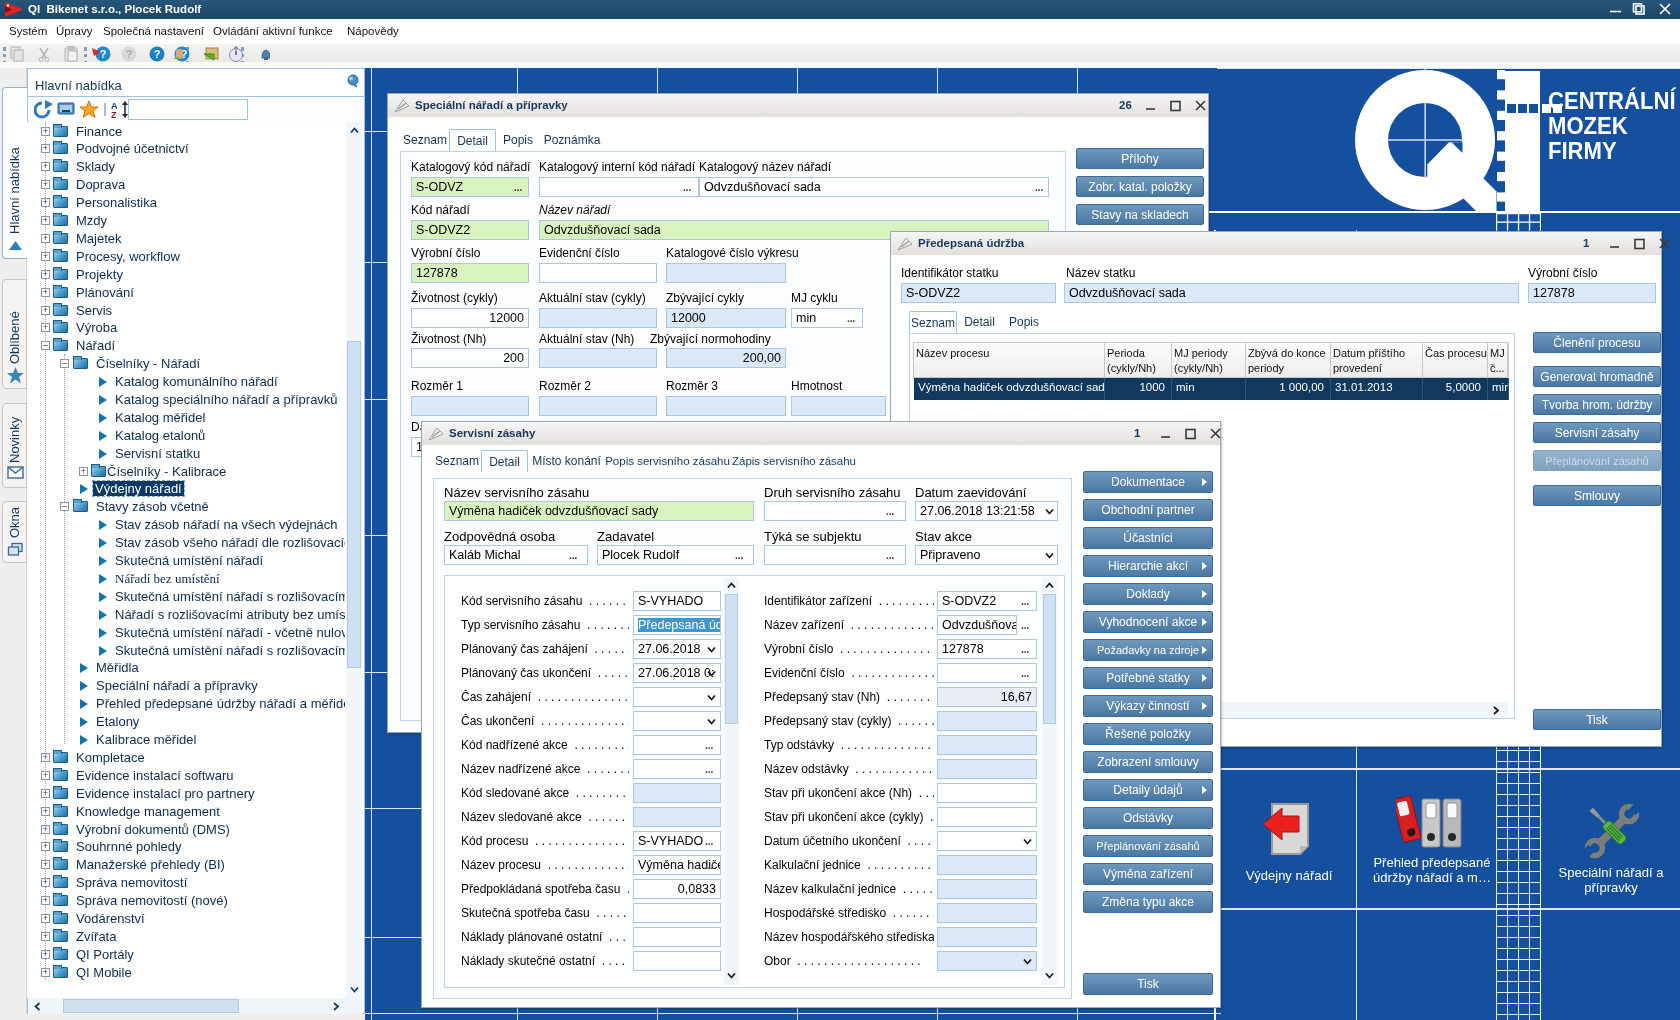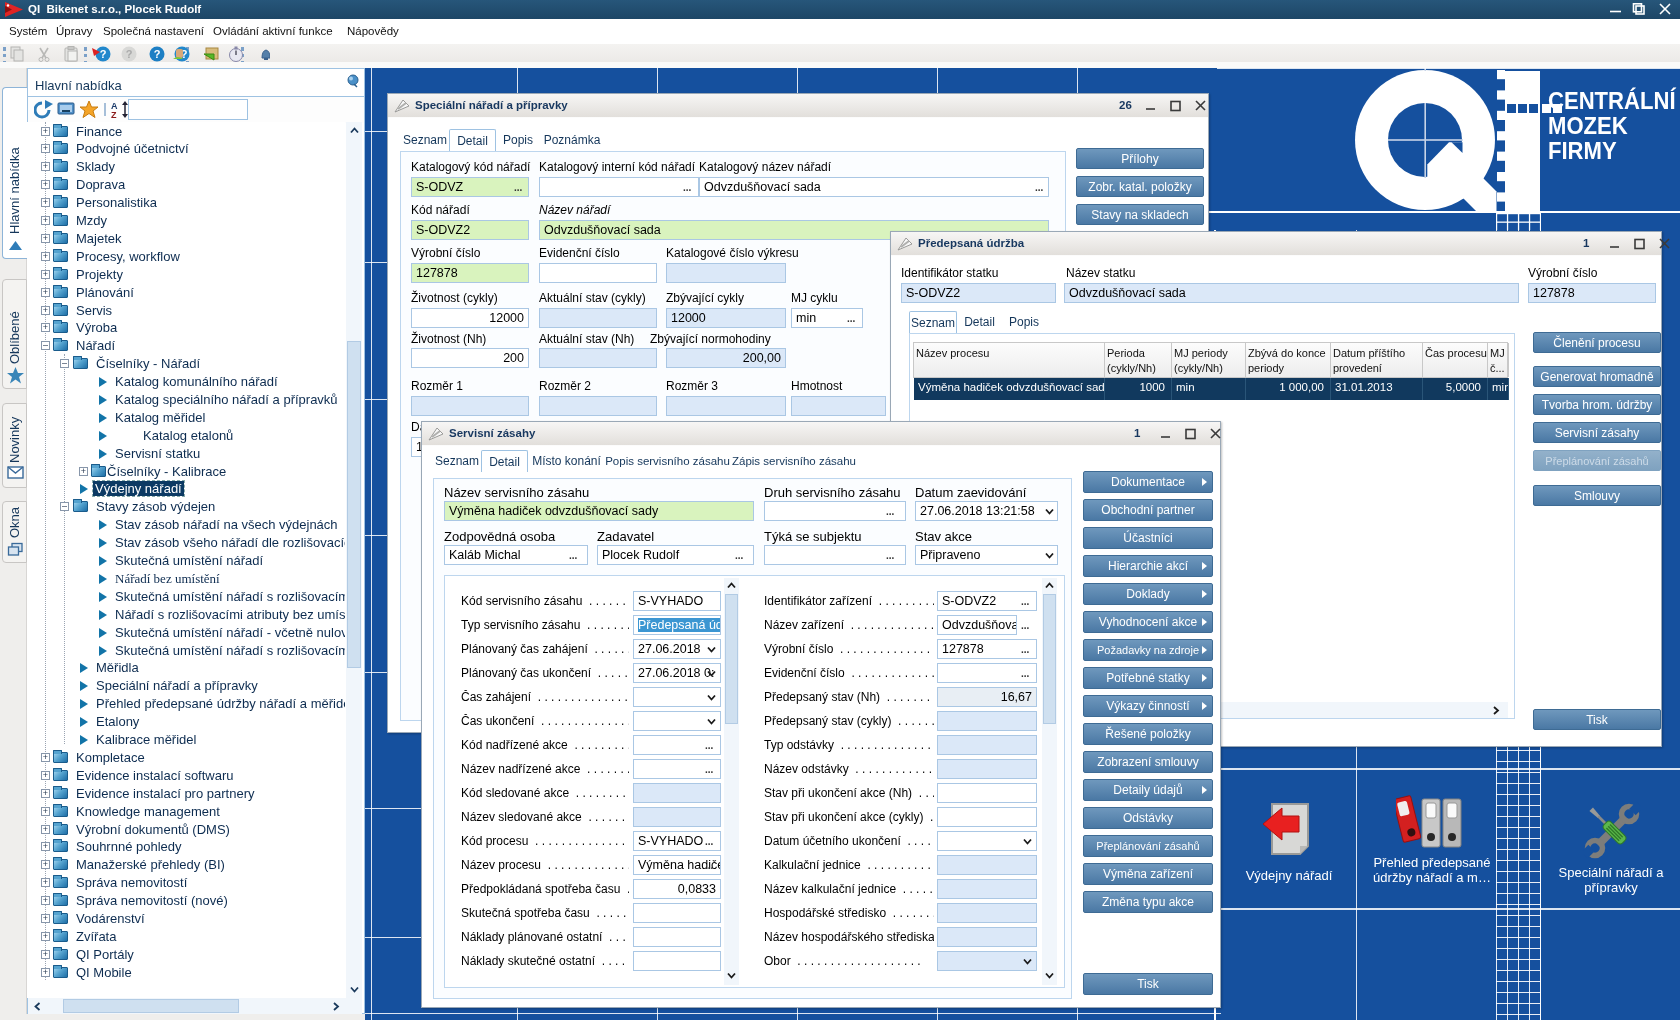--- a/index.html
+++ b/index.html
@@ -353,39 +353,39 @@
 <div class="trow" style="top:269px;">
 <div class="leaf" style="left:72px;"></div>
       <div class="tx" style="left:88px;">Katalog speciálního nářadí a přípravků</div>
 </div>
 <div class="trow" style="top:287px;">
 <div class="leaf" style="left:72px;"></div>
       <div class="tx" style="left:88px;">Katalog měřidel</div>
 </div>
 <div class="trow" style="top:305px;">
 <div class="leaf" style="left:72px;"></div>
-      <div class="tx" style="left:88px;margin-left:28px;">Katalog etalonů</div>
+      <div class="tx" style="left:88px;">Katalog etalonů</div>
 </div>
 <div class="trow" style="top:323px;">
 <div class="leaf" style="left:72px;"></div>
       <div class="tx" style="left:88px;">Servisní statku</div>
 </div>
 <div class="trow" style="top:341px;">
 <div class="exp" style="left:52px;">+</div>
       <div class="folder" style="left:64px;"></div>
       <div class="tx" style="left:80px;">Číselníky - Kalibrace</div>
 </div>
 <div class="trow" style="top:358px;">
 <div class="leaf" style="left:53px;"></div>
       <div class="tx" style="left:66px; background:#0c3a64; color:#fff; outline:1px dashed #8aa; padding:0 2px;">Výdejny nářadí</div>
 </div>
 <div class="trow" style="top:376px;">
 <div class="exp" style="left:33px;">–</div>
       <div class="folder" style="left:46px;"></div>
-      <div class="tx" style="left:69px;">Stavy zásob výdejen</div>
+      <div class="tx" style="left:69px;">Stavy zásob včetně</div>
 </div>
 <div class="trow" style="top:394px;">
 <div class="leaf" style="left:72px;"></div>
       <div class="tx" style="left:88px;">Stav zásob nářadí na všech výdejnách</div>
 </div>
 <div class="trow" style="top:412px;">
 <div class="leaf" style="left:72px;"></div>
       <div class="tx" style="left:88px;">Stav zásob všeho nářadí dle rozlišovacíc</div>
 </div>
 <div class="trow" style="top:430px;">

